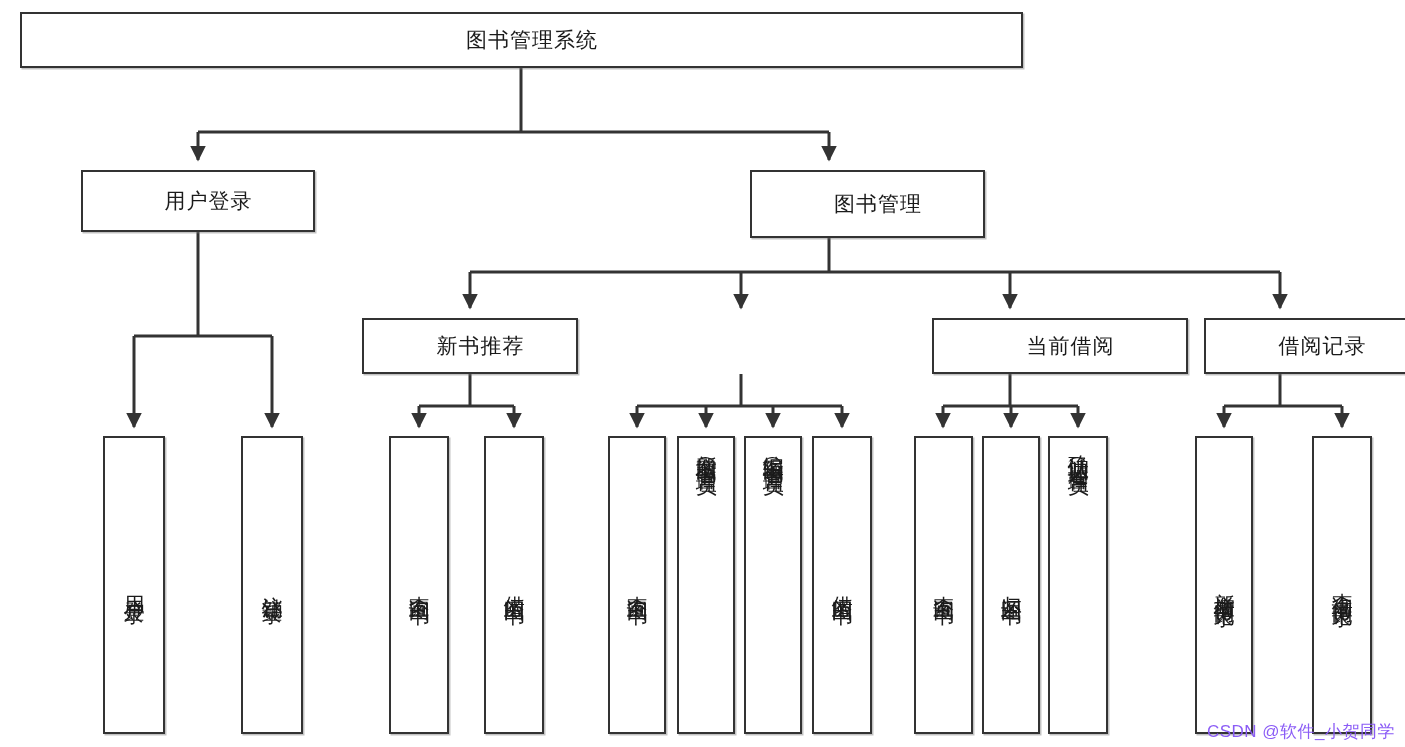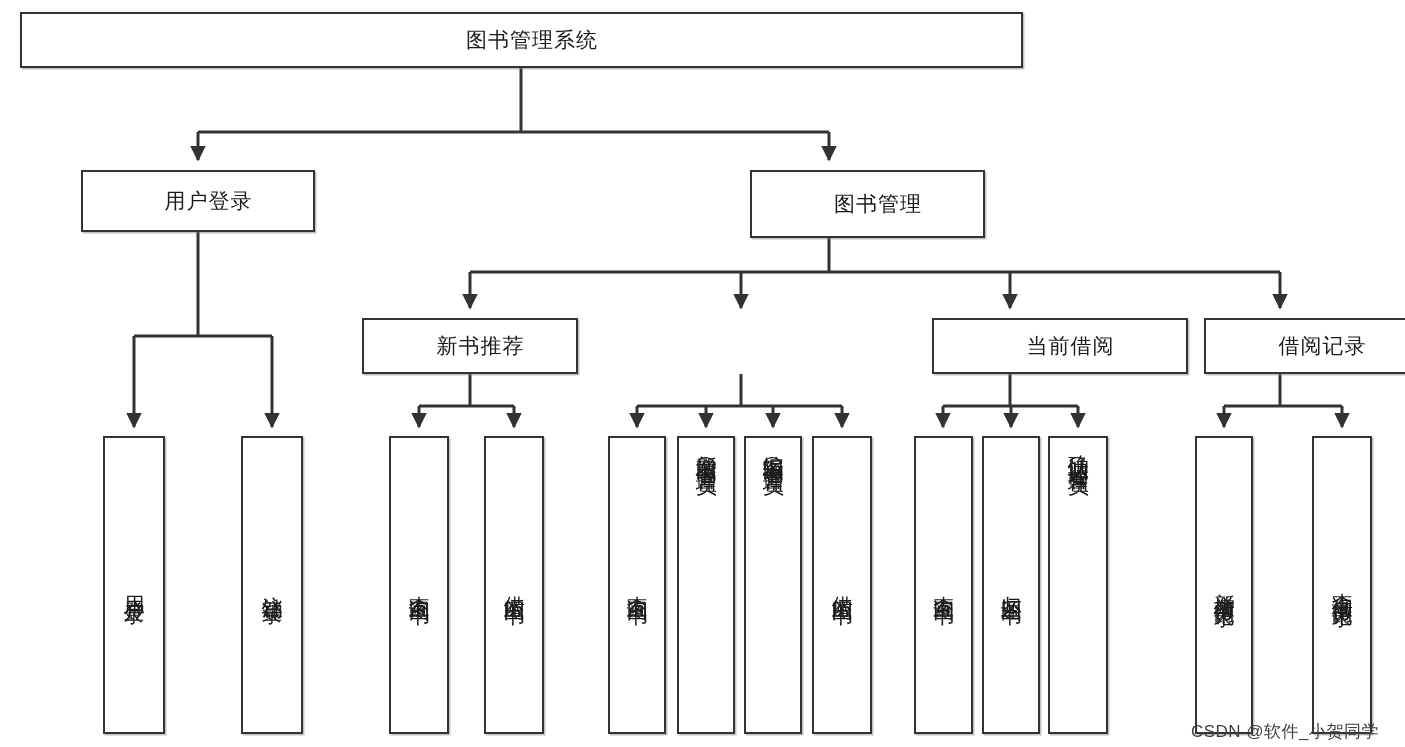--- a/index.html
+++ b/index.html
@@ -64,24 +64,24 @@
     text-orientation: upright;
     font-size: 21px;
     color: #1b1b1b;
     line-height: 1.35;
     letter-spacing: 3px;
     text-align: center;
     white-space: nowrap;
   }
   .watermark {
     position: absolute;
-    right: 26px;
+    right: 10px;
     bottom: 4px;
     font-size: 17px;
-    color: #404040;
+    color: #8b5cf6;
     white-space: nowrap;
     letter-spacing: 0.5px;
   }
 </style>
 </head>
 <body>
 
 <div id="diagram-root">
 
   <svg class="diagram-canvas" viewBox="0 0 1405 747" xmlns="http://www.w3.org/2000/svg">

